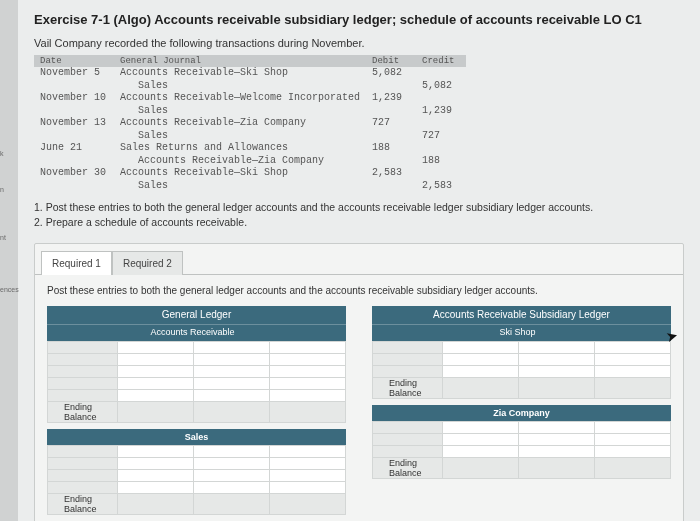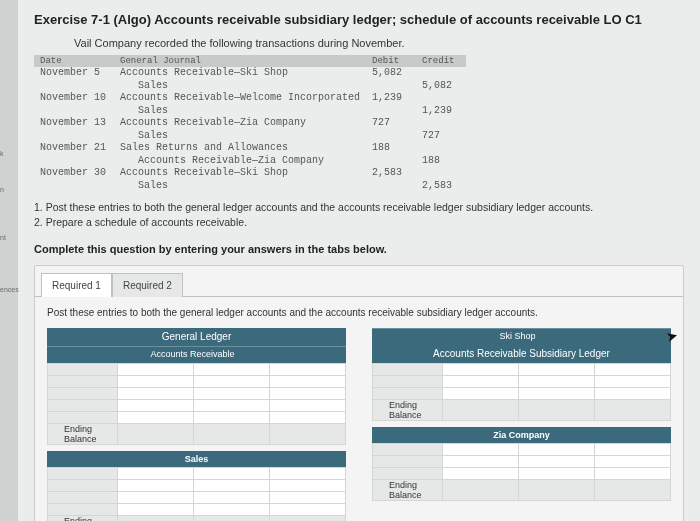--- a/index.html
+++ b/index.html
@@ -28,21 +28,20 @@
   .title {
     font-size: 13px;
     font-weight: bold;
     color: #222;
     margin-bottom: 10px;
   }
   .intro {
     font-size: 11px;
     color: #333;
     margin-bottom: 6px;
-    margin-left: 40px;
   }
   
   .journal {
     border-collapse: collapse;
     font-size: 10px;
     color: #555;
     margin-bottom: 8px;
     font-family: "Courier New", monospace;
   }
   .journal th {
@@ -218,21 +217,21 @@
           <td class="num">727</td>
           <td class="num"></td>
         </tr>
         <tr>
           <td></td>
           <td class="indent">Sales</td>
           <td class="num"></td>
           <td class="num">727</td>
         </tr>
         <tr>
-          <td>November 21</td>
+          <td>June 21</td>
           <td>Sales Returns and Allowances</td>
           <td class="num">188</td>
           <td class="num"></td>
         </tr>
         <tr>
           <td></td>
           <td class="indent">Accounts Receivable—Zia Company</td>
           <td class="num"></td>
           <td class="num">188</td>
         </tr>
@@ -246,21 +245,20 @@
           <td></td>
           <td class="indent">Sales</td>
           <td class="num"></td>
           <td class="num">2,583</td>
         </tr>
       </tbody>
   </table>
 
   <div class="instructions" id="instr">1. Post these entries to both the general ledger accounts and the accounts receivable ledger subsidiary ledger accounts.<br>2. Prepare a schedule of accounts receivable.</div>
 
-  <div class="tab-instr">Complete this question by entering your answers in the tabs below.</div>
 
   <div class="panel">
     <div class="tabs">
       <div class="tab active">Required 1</div>
       <div class="tab">Required 2</div>
     </div>
     <div class="tab-body">
       <div class="subtext">Post these entries to both the general ledger accounts and the accounts receivable subsidiary ledger accounts.</div>
 
       <div class="ledgers">
@@ -339,22 +337,22 @@
                   <td class="gray label">Ending Balance</td>
                   <td class="gray"></td>
                   <td class="gray"></td>
                   <td class="gray"></td>
                 </tr>
           </tbody>
             </table>
         </div>
 
         <div class="ledger">
+          <div class="ledger-header">Accounts Receivable Subsidiary Ledger</div>
           <div class="ledger-header sub">Ski Shop</div>
-          <div class="ledger-header">Accounts Receivable Subsidiary Ledger</div>
           <table class="grid">
             <tbody>
                 <tr>
                   <td class="gray label"></td>
                   <td></td>
                   <td></td>
                   <td></td>
                 </tr>
             <tr>
                   <td class="gray label"></td>

